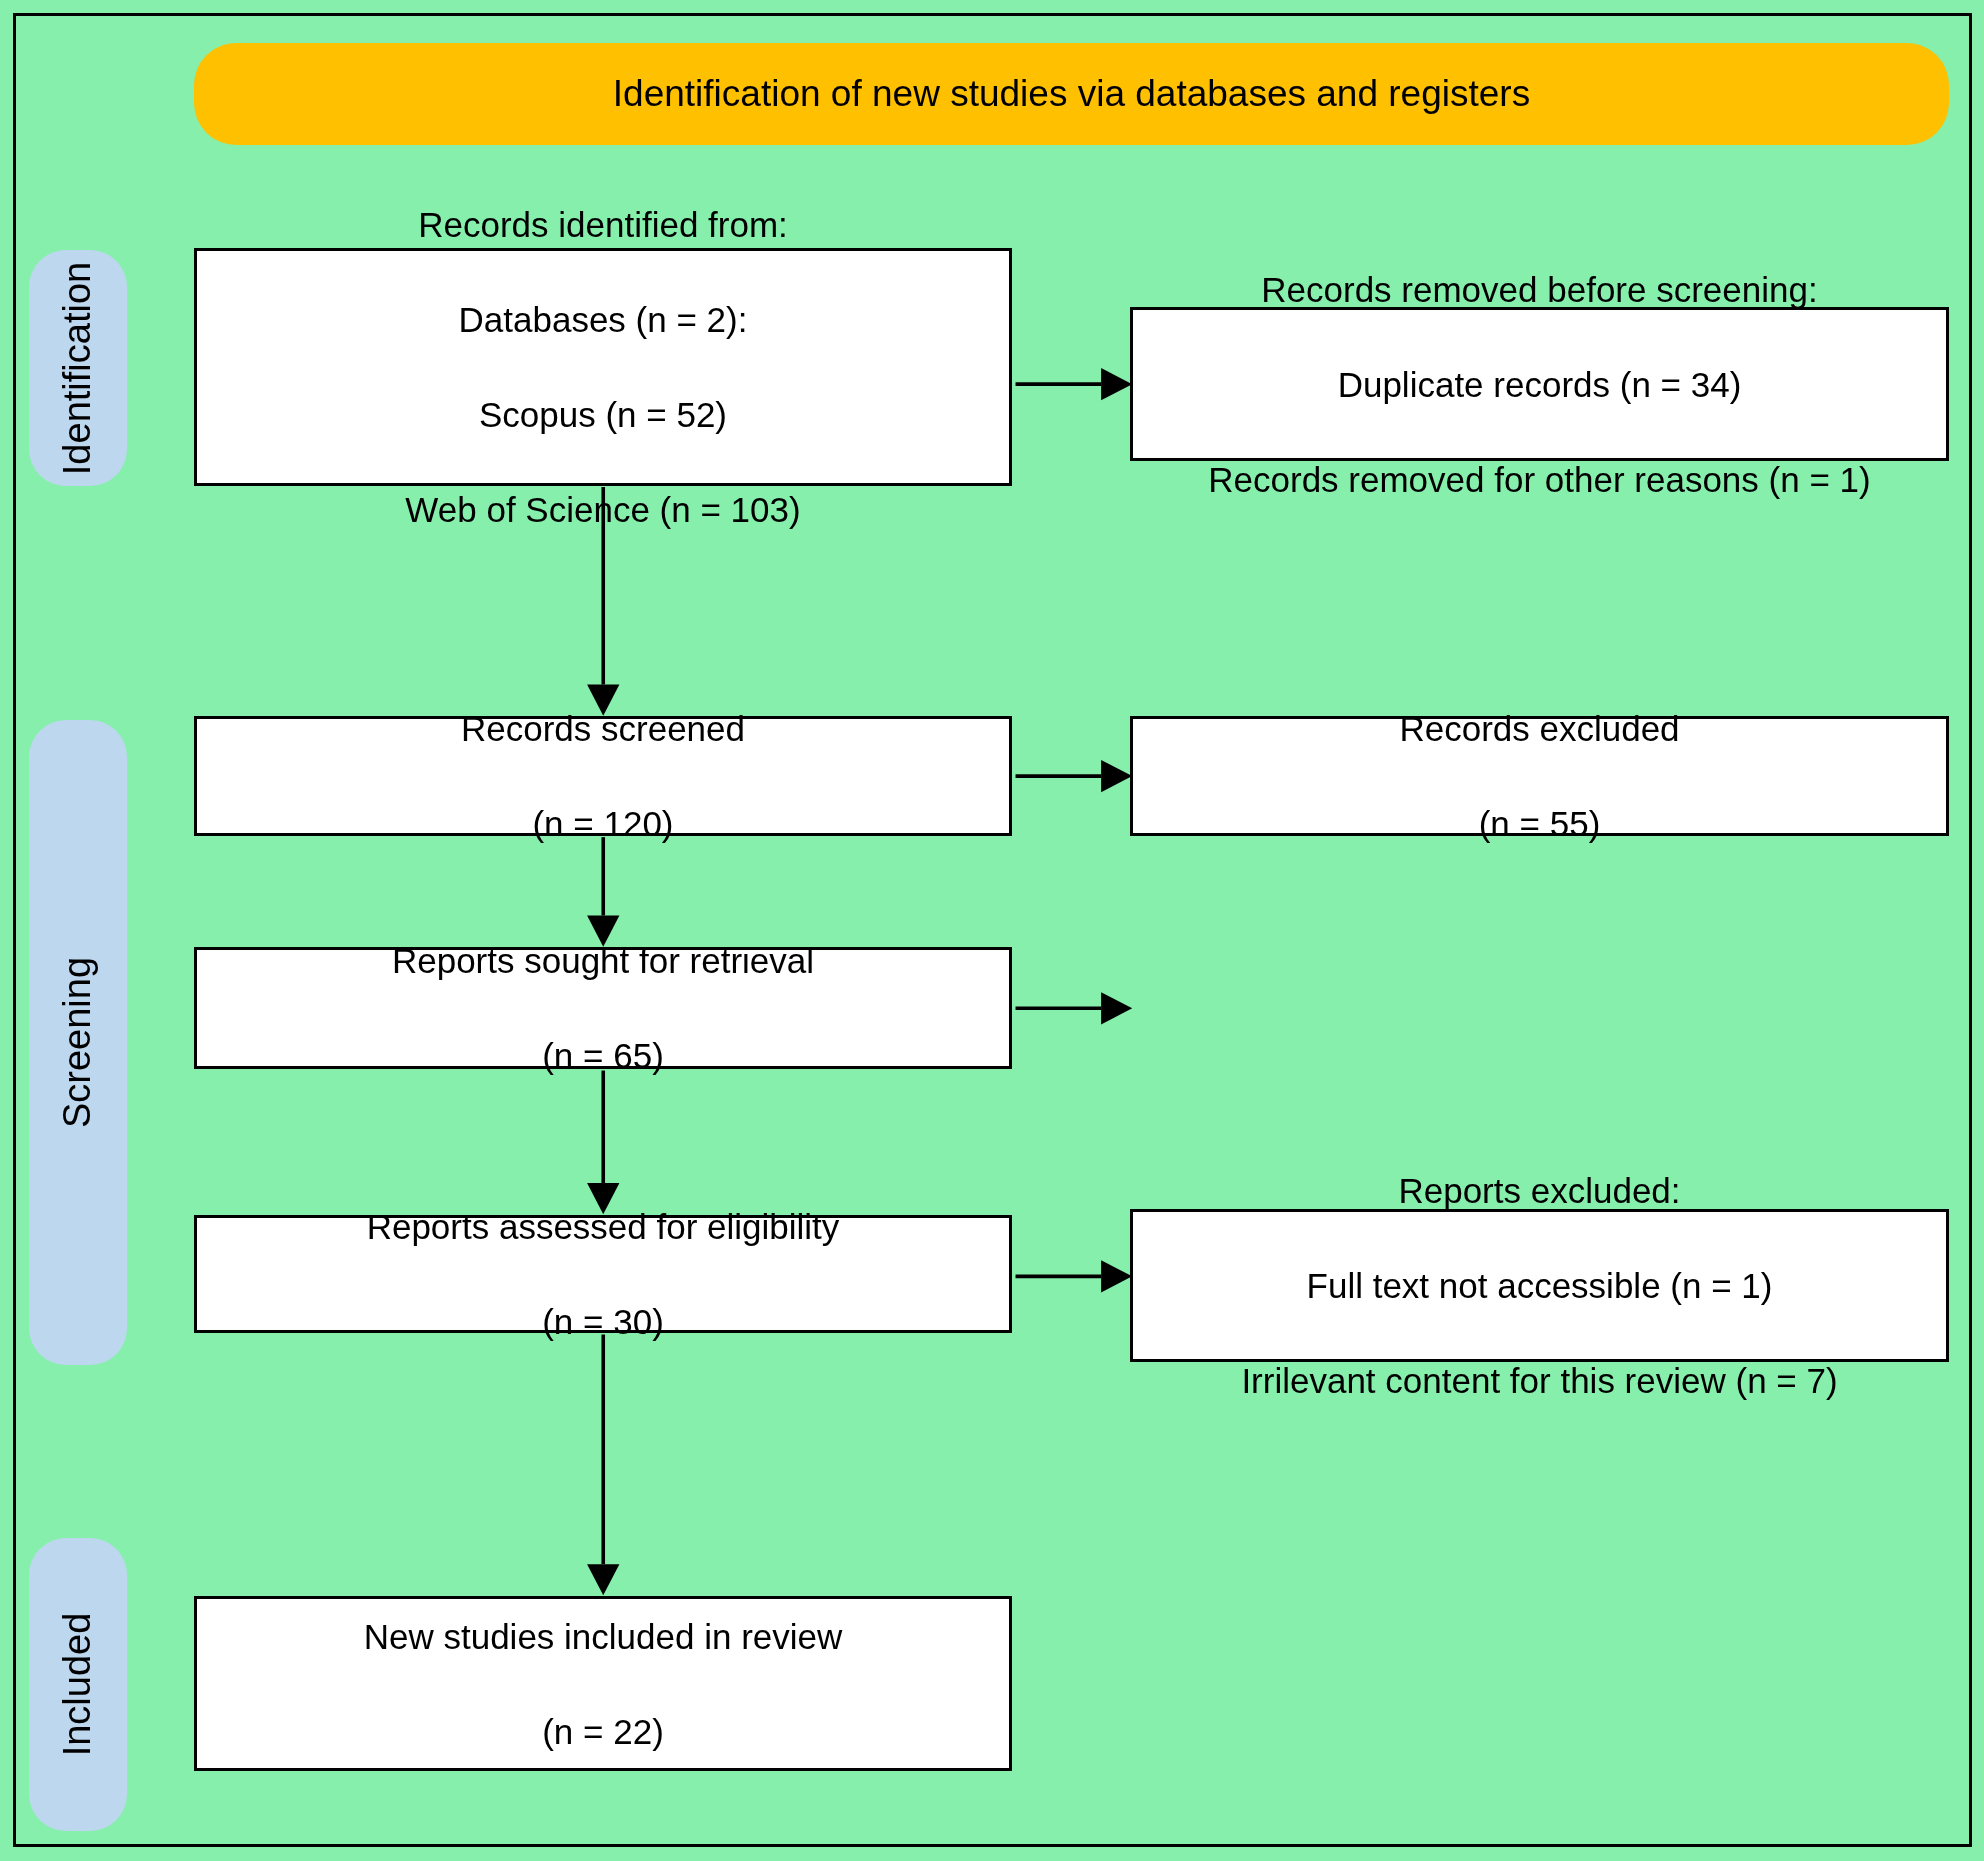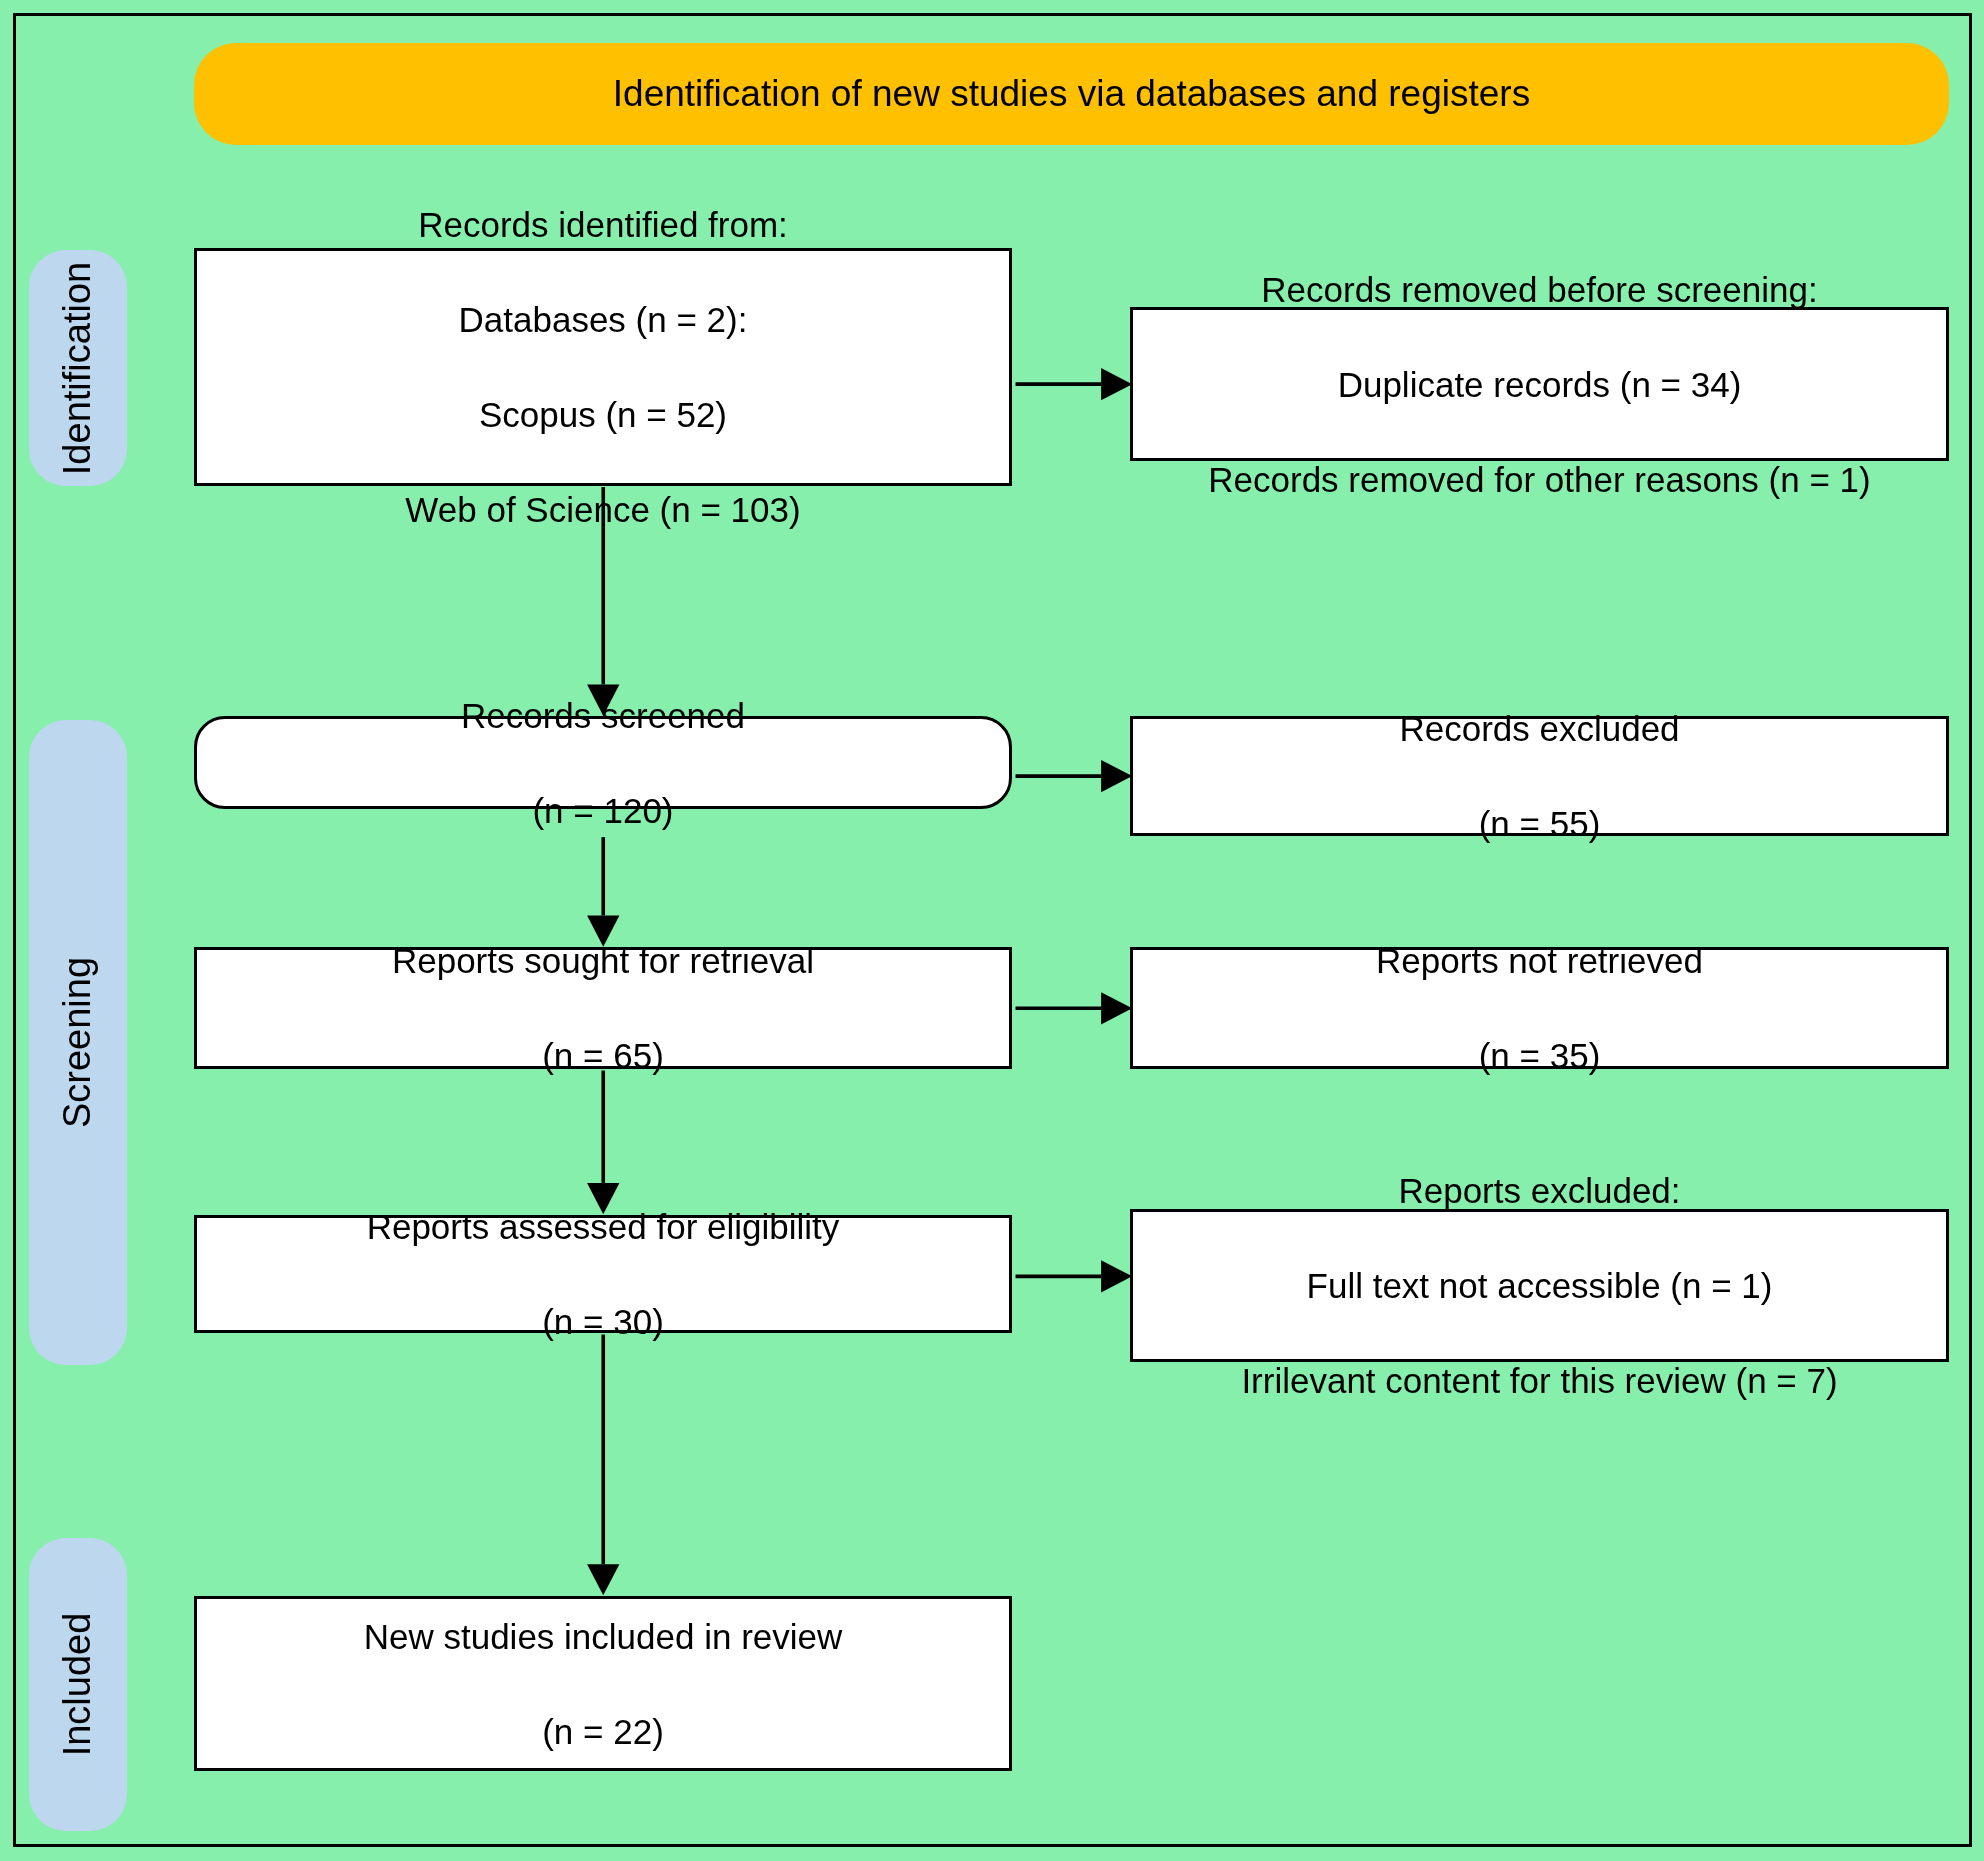--- a/index.html
+++ b/index.html
@@ -49,21 +49,21 @@
     border: 3px solid #000000;
     display: flex; flex-direction: column;
     align-items: center; justify-content: center;
     text-align: center;
     font-size: 35px;
     line-height: 47px;
     gap: 48px;
   }
   .box.b1 { left: 194px;  top: 248px;  width: 818px; height: 238px; }
   .box.b2 { left: 1130px; top: 307px;  width: 819px; height: 154px; }
-  .box.b3 { left: 194px;  top: 716px; width: 818px; height: 93px; border-radius: 31px; }
+  .box.b3 { left: 194px;  top: 716px; width: 818px; height: 120px; }
   .box.b4 { left: 1130px; top: 716px; width: 819px; height: 120px; }
   .box.b5 { left: 194px;  top: 947px; width: 818px; height: 122px; }
   .box.b6 { left: 1130px; top: 947px; width: 819px; height: 122px; }
   .box.b7 { left: 194px;  top: 1215px; width: 818px; height: 118px; }
   .box.b8 { left: 1130px; top: 1209px; width: 819px; height: 153px; }
   .box.b9 { left: 194px;  top: 1596px; width: 818px; height: 175px; }
   svg.arrows {
     position: absolute;
     left: 0; top: 0;
     width: 1985px; height: 1861px;
@@ -149,24 +149,20 @@
   <div class="box b4">
     <div>Records excluded</div>
     <div>(n = 55)</div>
   </div>
 
   <div class="box b5">
     <div>Reports sought for retrieval</div>
     <div>(n = 65)</div>
   </div>
 
-  <div class="box b6">
-    <div>Reports not retrieved</div>
-    <div>(n = 35)</div>
-  </div>
 
   <div class="box b7">
     <div>Reports assessed for eligibility</div>
     <div>(n = 30)</div>
   </div>
 
   <div class="box b8">
     <div>Reports excluded:</div>
     <div>Full text not accessible (n = 1)</div>
     <div>Irrilevant content for this review (n = 7)</div>

